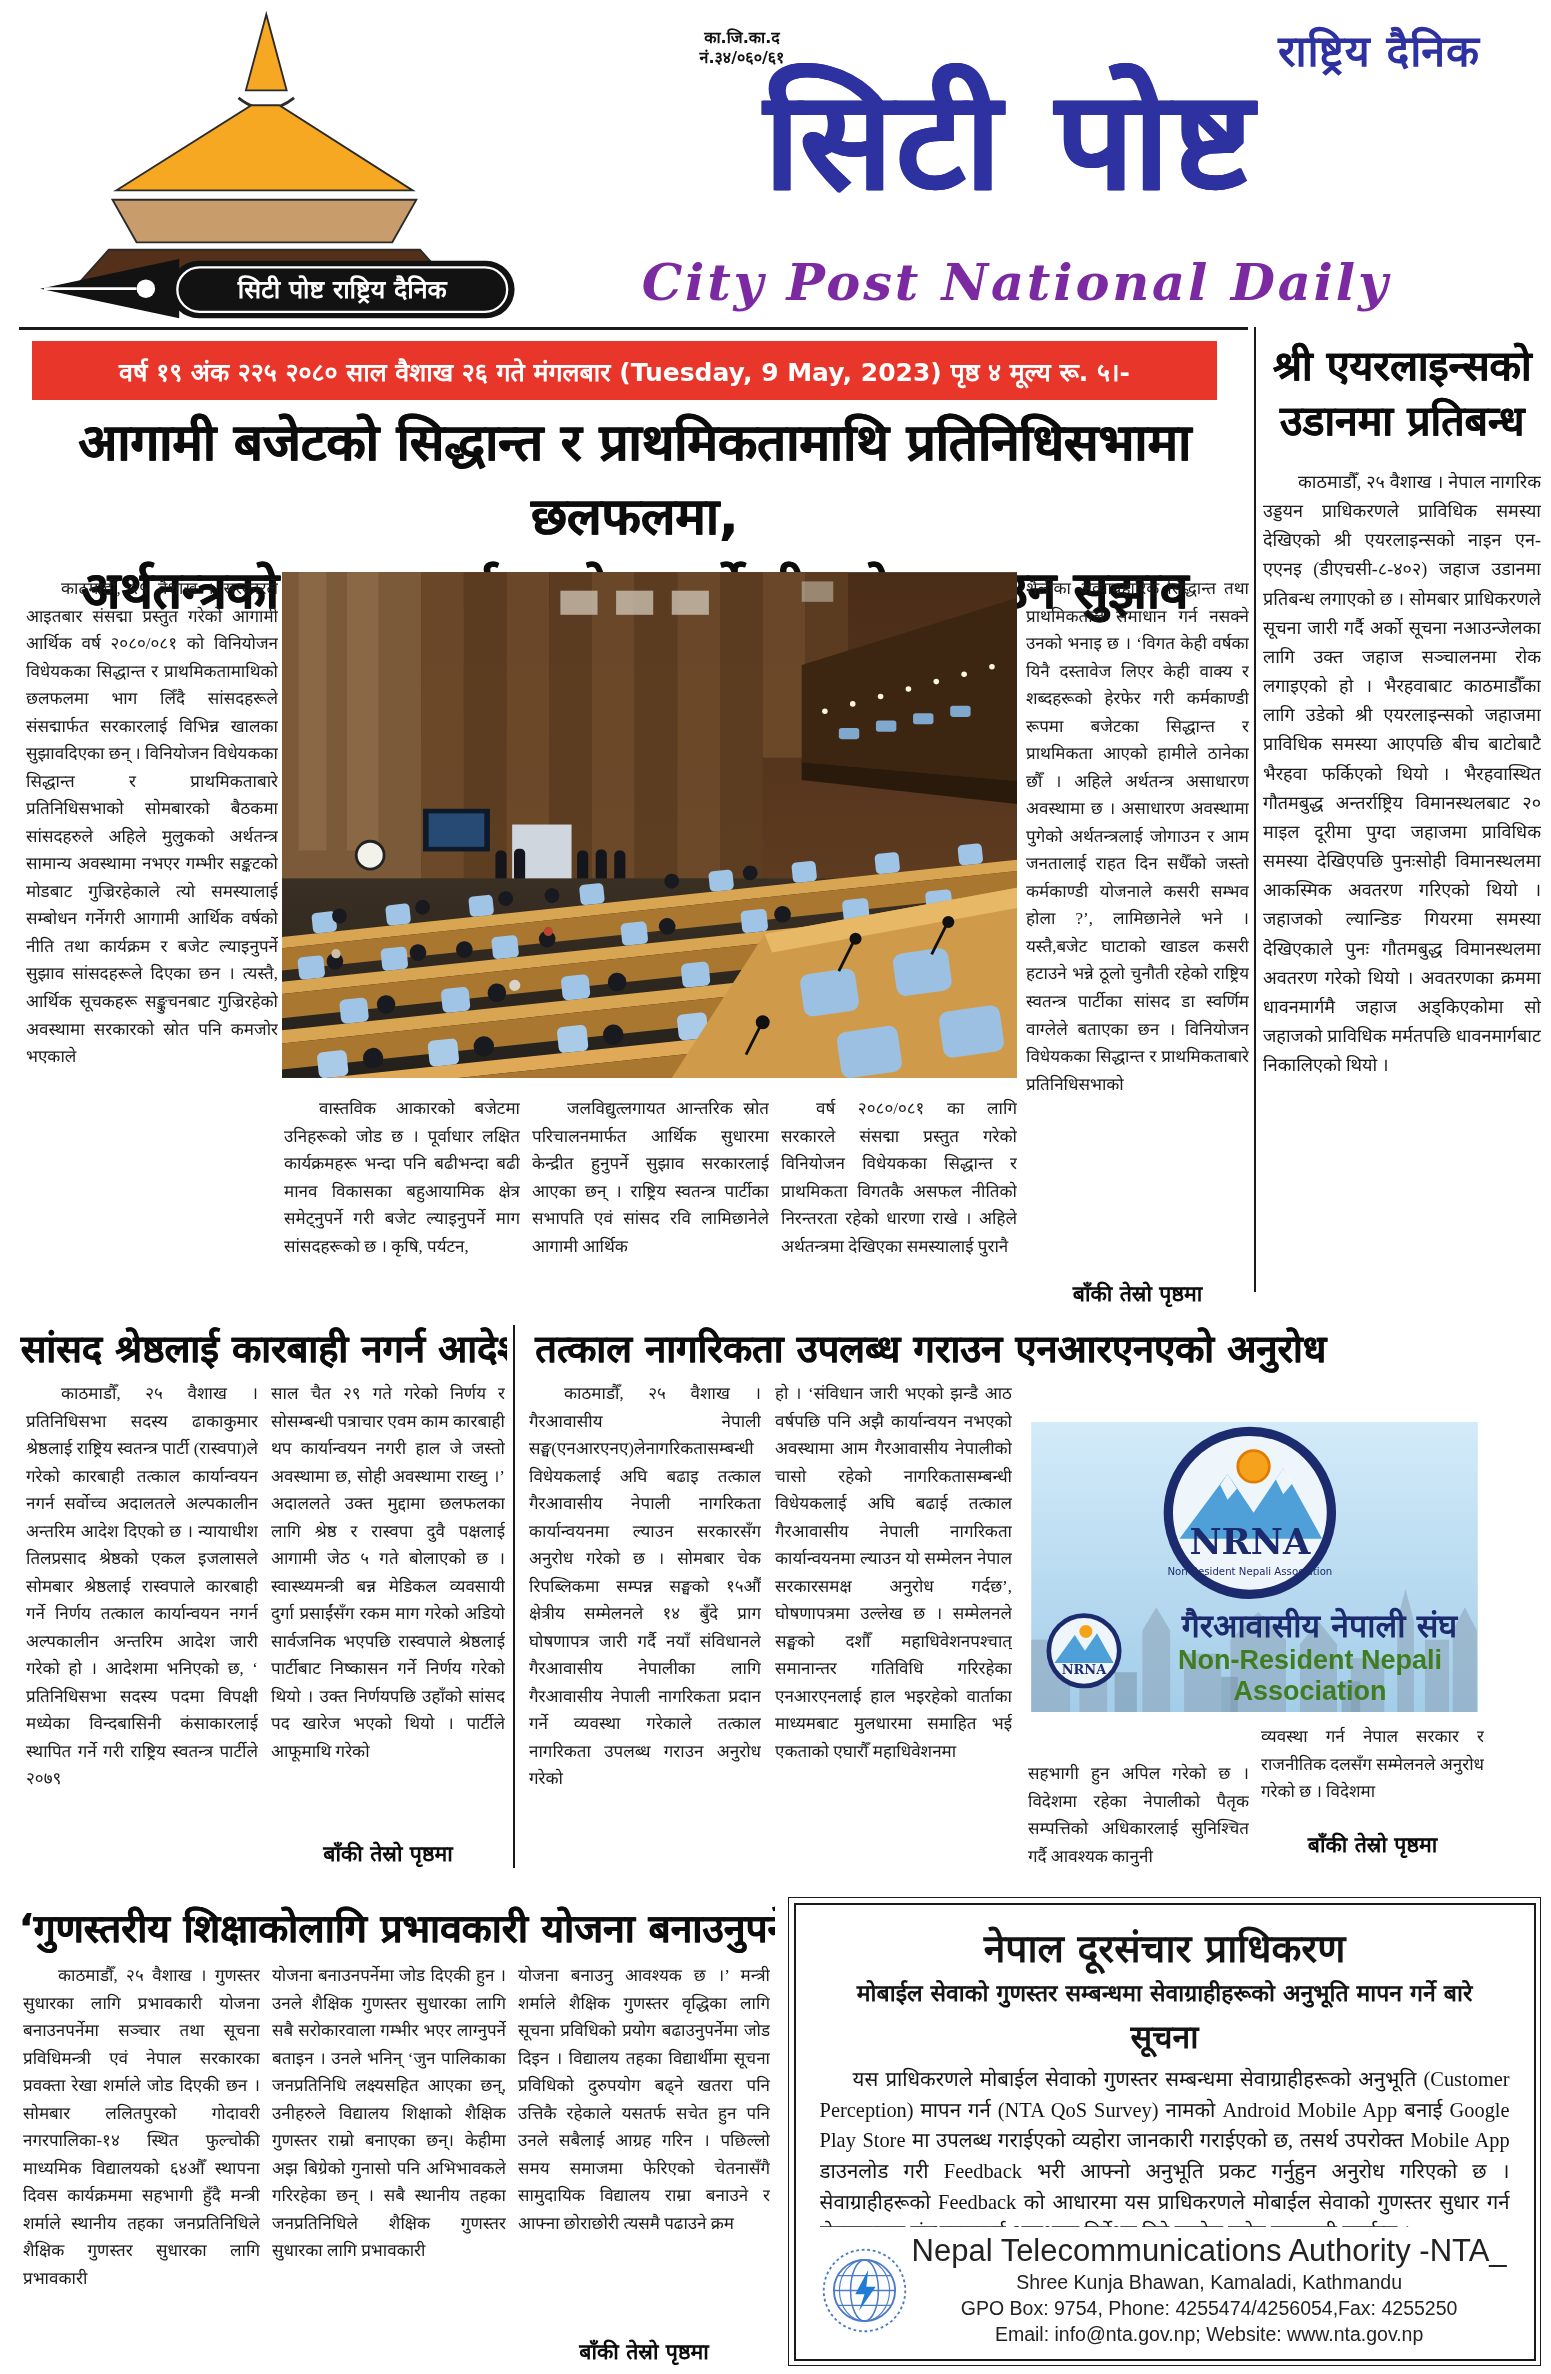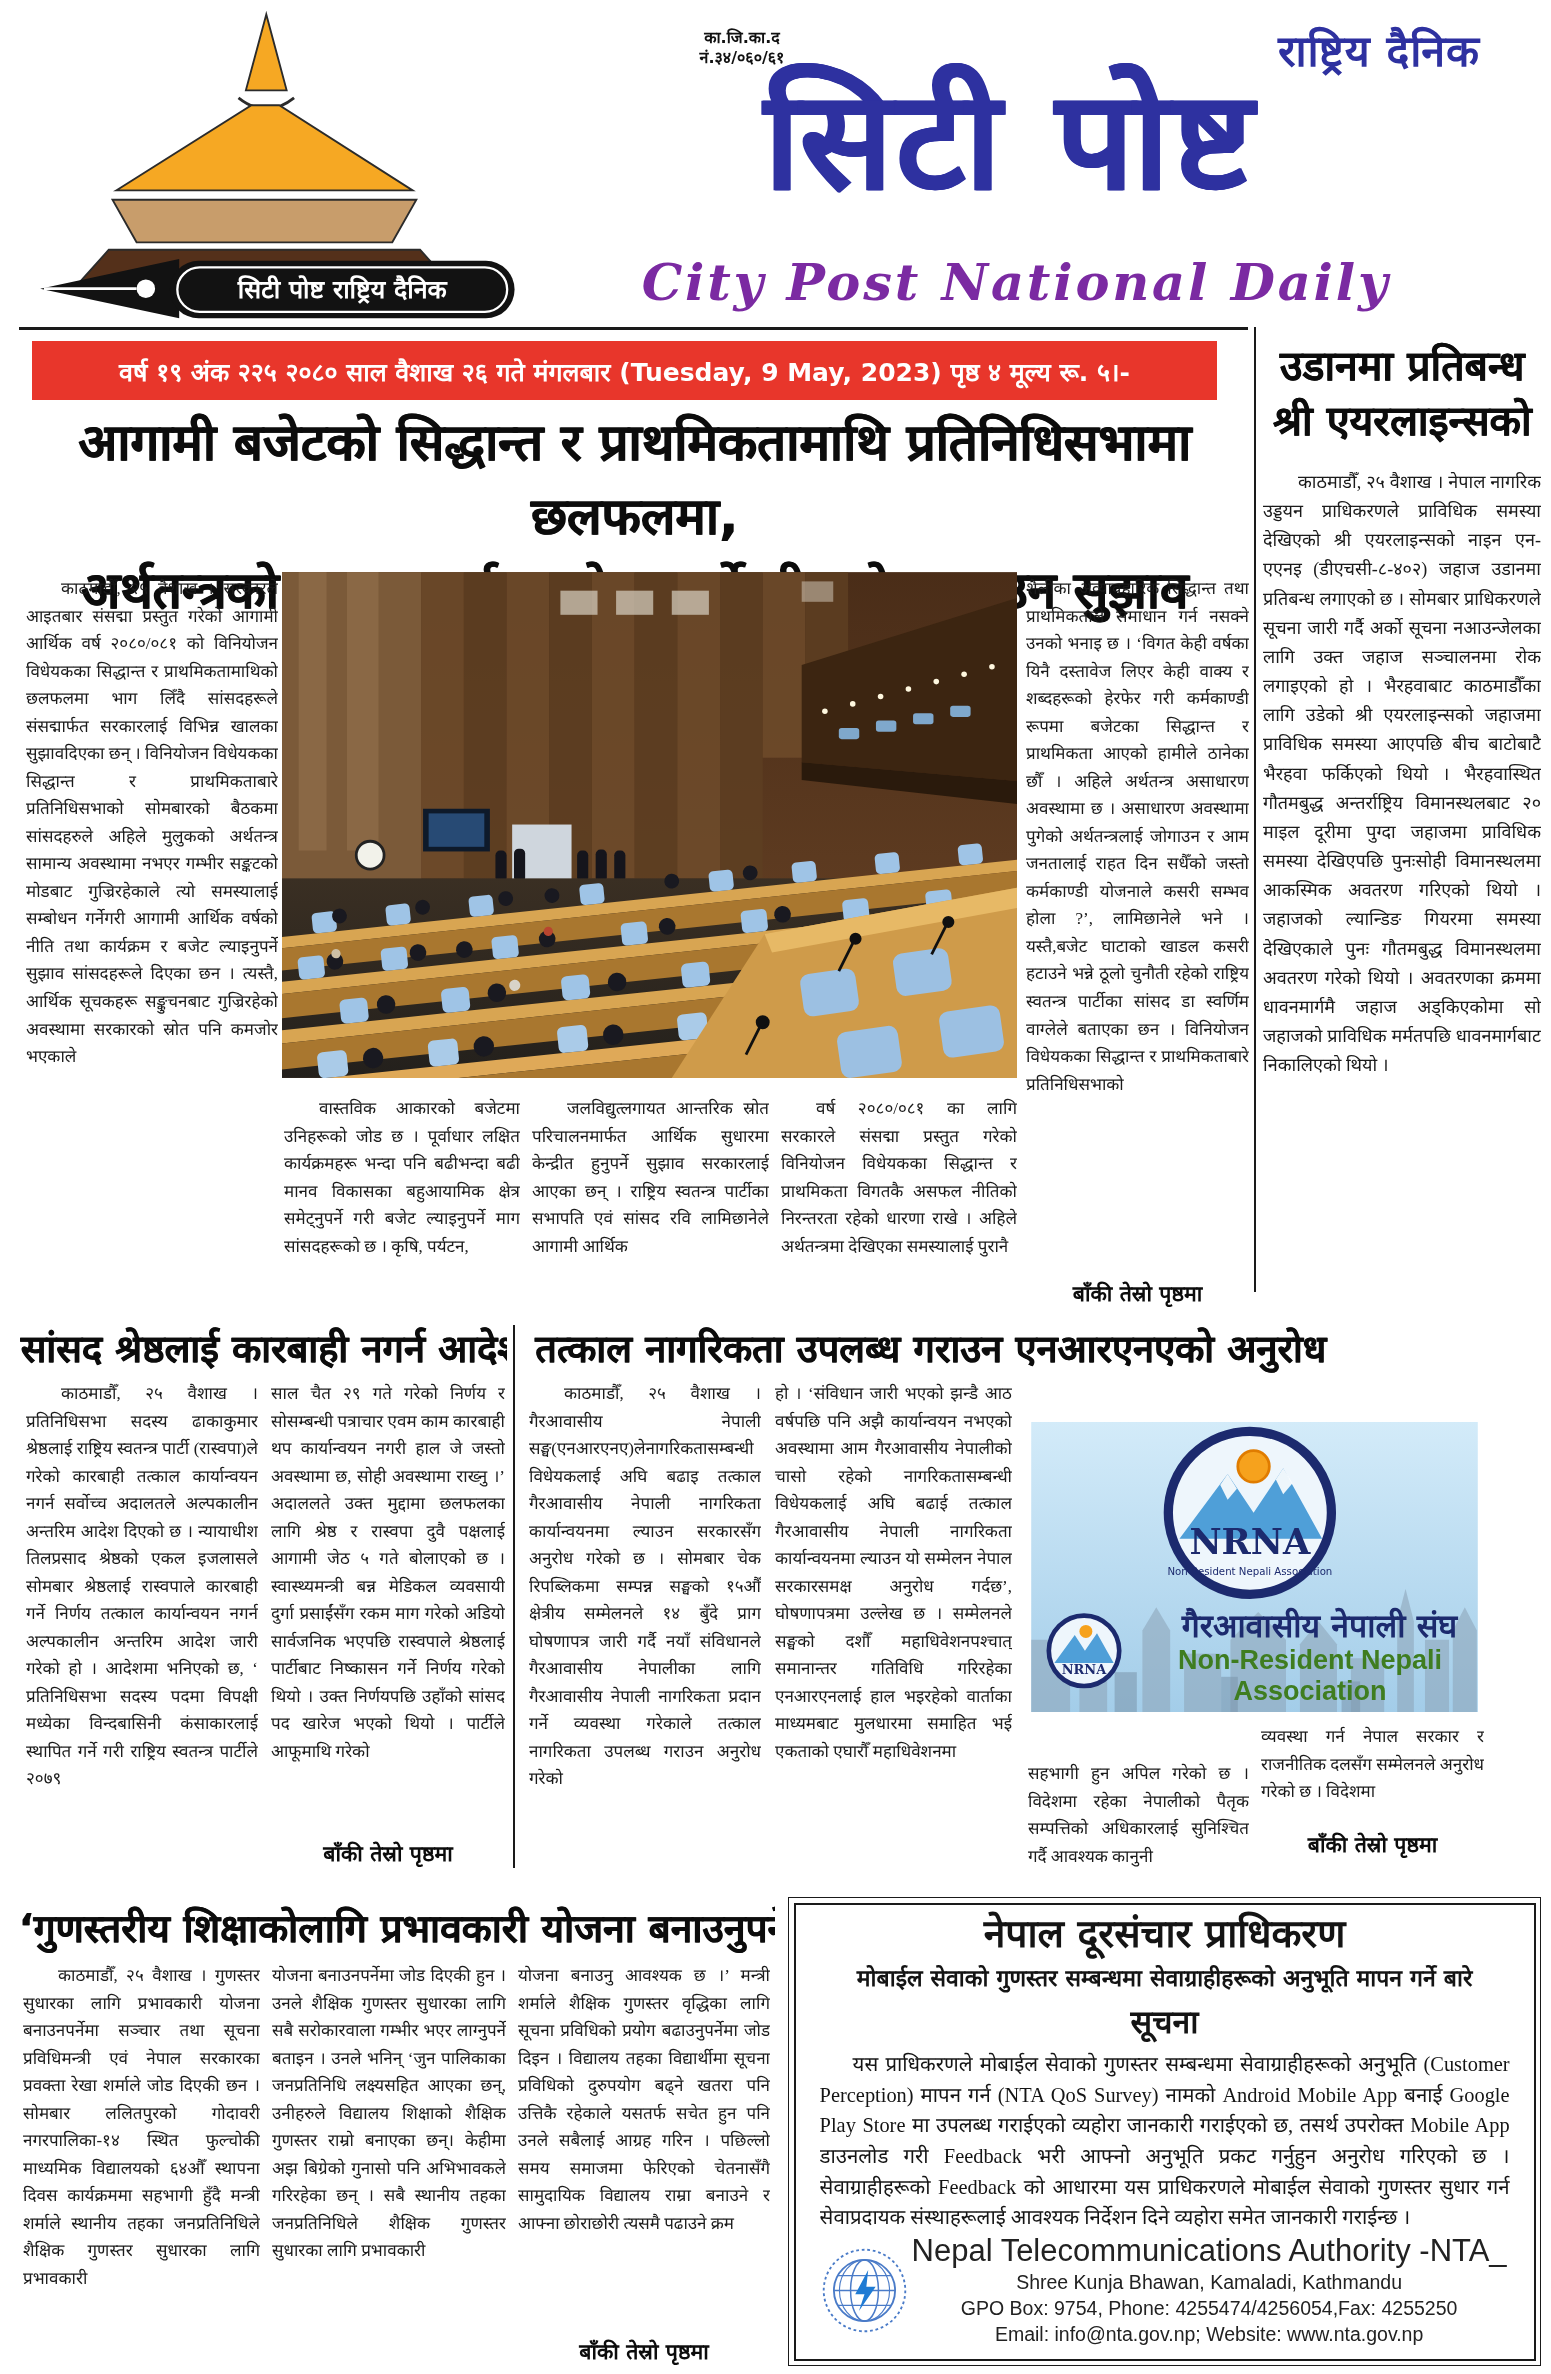--- a/index.html
+++ b/index.html
@@ -25,21 +25,21 @@
              font-family:"DejaVu Sans","Liberation Sans",sans-serif;text-shadow:0.9px 0 #0c0c0c;}
   .sec-head{font-weight:900;color:#0c0c0c;font-family:"DejaVu Sans","Liberation Sans",sans-serif;
             text-shadow:0.6px 0 #0c0c0c;text-align:center;white-space:nowrap;overflow:hidden;}
   
   .col{position:absolute;text-align:justify;font-size:17px;line-height:1.62;color:#1a1a1a;overflow:hidden;
        text-indent:35px;}
   .col.noindent{text-indent:0;}
   .more{position:absolute;font-family:"DejaVu Sans",sans-serif;font-weight:bold;font-size:21.3px;text-align:center;color:#0c0c0c;}
   
   .ad-outer{border:1.9px solid #1a1a1a;padding:4.6px;background:#fff;}
-  .ad-inner{border:2.8px solid #1a1a1a;height:100%;box-sizing:border-box;padding:0 24px 11px 24px;
+  .ad-inner{border:2.8px solid #1a1a1a;height:100%;box-sizing:border-box;padding:15px 24px 11px 24px;
             display:flex;flex-direction:column;}
   .ad-title{font-size:39px;font-weight:900;text-align:center;font-family:"DejaVu Sans",sans-serif;}
   .ad-sub{font-size:23px;font-weight:bold;text-align:center;font-family:"DejaVu Sans",sans-serif;margin-top:3.7px;}
   .ad-notice{font-size:32px;font-weight:900;text-align:center;font-family:"DejaVu Sans",sans-serif;margin-top:5.6px;}
   .ad-body{font-size:20.4px;line-height:1.5;text-align:justify;margin-top:7.4px;flex:1;overflow:hidden;text-indent:33px;}
   .ad-footer{display:flex;align-items:center;margin-top:5.6px;}
   .ad-org{font-size:31px;text-align:center;font-family:"Liberation Sans","DejaVu Sans",sans-serif;color:#222;}
   .ad-addr{font-size:19.5px;text-align:center;font-family:"Liberation Sans","DejaVu Sans",sans-serif;line-height:1.35;color:#222;}
   
   .nrna-np{font-size:32px;font-weight:900;color:#1c2a6e;text-align:center;font-family:"DejaVu Sans",sans-serif;}
@@ -266,22 +266,22 @@
   </div>
 
   <div class="col" style="left:26px;top:575px;width:252px;height:737px;">काठमाडौँ, २५ वैशाख । सरकारले आइतबार संसद्मा प्रस्तुत गरेको आगामी आर्थिक वर्ष २०८०/०८१ को विनियोजन विधेयकका सिद्धान्त र प्राथमिकतामाथिको छलफलमा भाग लिँदै सांसदहरूले संसद्मार्फत सरकारलाई विभिन्न खालका सुझावदिएका छन् । विनियोजन विधेयकका सिद्धान्त र प्राथमिकताबारे प्रतिनिधिसभाको सोमबारको बैठकमा सांसदहरुले अहिले मुलुकको अर्थतन्त्र सामान्य अवस्थामा नभएर गम्भीर सङ्कटको मोडबाट गुज्रिरहेकाले त्यो समस्यालाई सम्बोधन गर्नेगरी आगामी आर्थिक वर्षको नीति तथा कार्यक्रम र बजेट ल्याइनुपर्ने सुझाव सांसदहरूले दिएका छन । त्यस्तै, आर्थिक सूचकहरू सङ्कुचनबाट गुज्रिरहेको अवस्थामा सरकारको स्रोत पनि कमजोर भएकाले</div>
   <div class="col" style="left:284px;top:1095px;width:236px;height:215px;">वास्तविक आकारको बजेटमा उनिहरूको जोड छ । पूर्वाधार लक्षित कार्यक्रमहरू भन्दा पनि बढीभन्दा बढी मानव विकासका बहुआयामिक क्षेत्र समेट्नुपर्ने गरी बजेट ल्याइनुपर्ने माग सांसदहरूको छ । कृषि, पर्यटन,</div>
   <div class="col" style="left:532px;top:1095px;width:237px;height:215px;">जलविद्युत्लगायत आन्तरिक स्रोत परिचालनमार्फत आर्थिक सुधारमा केन्द्रीत हुनुपर्ने सुझाव सरकारलाई आएका छन् । राष्ट्रिय स्वतन्त्र पार्टीका सभापति एवं सांसद रवि लामिछानेले आगामी आर्थिक</div>
   <div class="col" style="left:781px;top:1095px;width:236px;height:215px;">वर्ष २०८०/०८१ का लागि सरकारले संसद्मा प्रस्तुत गरेको विनियोजन विधेयकका सिद्धान्त र प्राथमिकता विगतकै असफल नीतिको निरन्तरता रहेको धारणा राखे । अहिले अर्थतन्त्रमा देखिएका समस्यालाई पुरानै</div>
   <div class="col noindent" style="left:1026px;top:575px;width:223px;height:701px;">शैलीका अव्यावहारिक सिद्धान्त तथा प्राथमिकताले समाधान गर्न नसक्ने उनको भनाइ छ । ‘विगत केही वर्षका यिनै दस्तावेज लिएर केही वाक्य र शब्दहरूको हेरफेर गरी कर्मकाण्डी रूपमा बजेटका सिद्धान्त र प्राथमिकता आएको हामीले ठानेका छौँ । अहिले अर्थतन्त्र असाधारण अवस्थामा छ । असाधारण अवस्थामा पुगेको अर्थतन्त्रलाई जोगाउन र आम जनतालाई राहत दिन सधैँको जस्तो कर्मकाण्डी योजनाले कसरी सम्भव होला ?’, लामिछानेले भने । यस्तै,बजेट घाटाको खाडल कसरी हटाउने भन्ने ठूलो चुनौती रहेको राष्ट्रिय स्वतन्त्र पार्टीका सांसद डा स्वर्णिम वाग्लेले बताएका छन । विनियोजन विधेयकका सिद्धान्त र प्राथमिकताबारे प्रतिनिधिसभाको</div>
   <div class="more" style="left:1026px;top:1278px;width:223px;">बाँकी तेस्रो पृष्ठमा</div>
 
   <div class="abs sec-head" style="left:1263px;top:339px;width:278px;font-size:41px;line-height:1.35;white-space:normal;">
+    <span style="display:block;">श्री एयरलाइन्सको</span>
     <span style="display:block;">उडानमा प्रतिबन्ध</span>
-    <span style="display:block;">श्री एयरलाइन्सको</span>
   </div>
   <div class="col" style="left:1263px;top:468px;width:278px;height:821px;font-size:18px;">काठमाडौँ, २५ वैशाख । नेपाल नागरिक उड्डयन प्राधिकरणले प्राविधिक समस्या देखिएको श्री एयरलाइन्सको नाइन एन-एएनइ (डीएचसी-८-४०२) जहाज उडानमा प्रतिबन्ध लगाएको छ । सोमबार प्राधिकरणले सूचना जारी गर्दै अर्को सूचना नआउन्जेलका लागि उक्त जहाज सञ्चालनमा रोक लगाइएको हो । भैरहवाबाट काठमाडौँका लागि उडेको श्री एयरलाइन्सको जहाजमा प्राविधिक समस्या आएपछि बीच बाटोबाटै भैरहवा फर्किएको थियो । भैरहवास्थित गौतमबुद्ध अन्तर्राष्ट्रिय विमानस्थलबाट २० माइल दूरीमा पुग्दा जहाजमा प्राविधिक समस्या देखिएपछि पुनःसोही विमानस्थलमा आकस्मिक अवतरण गरिएको थियो । जहाजको ल्यान्डिङ गियरमा समस्या देखिएकाले पुनः गौतमबुद्ध विमानस्थलमा अवतरण गरेको थियो । अवतरणका क्रममा धावनमार्गमै जहाज अड्किएकोमा सो जहाजको प्राविधिक मर्मतपछि धावनमार्गबाट निकालिएको थियो ।</div>
 
   <div class="abs sec-head" style="left:20.4px;top:1321px;width:487px;font-size:38px;">सांसद श्रेष्ठलाई कारबाही नगर्न आदेश</div>
   <div class="col" style="left:26px;top:1380px;width:232px;height:506px;">काठमाडौँ, २५ वैशाख । प्रतिनिधिसभा सदस्य ढाकाकुमार श्रेष्ठलाई राष्ट्रिय स्वतन्त्र पार्टी (रास्वपा)ले गरेको कारबाही तत्काल कार्यान्वयन नगर्न सर्वोच्च अदालतले अल्पकालीन अन्तरिम आदेश दिएको छ । न्यायाधीश तिलप्रसाद श्रेष्ठको एकल इजलासले सोमबार श्रेष्ठलाई रास्वपाले कारबाही गर्ने निर्णय तत्काल कार्यान्वयन नगर्न अल्पकालीन अन्तरिम आदेश जारी गरेको हो । आदेशमा भनिएको छ, ‘ प्रतिनिधिसभा सदस्य पदमा विपक्षी मध्येका विन्दबासिनी कंसाकारलाई स्थापित गर्ने गरी राष्ट्रिय स्वतन्त्र पार्टीले २०७९</div>
   <div class="col noindent" style="left:271px;top:1380px;width:234px;height:450px;">साल चैत २९ गते गरेको निर्णय र सोसम्बन्धी पत्राचार एवम काम कारबाही थप कार्यान्वयन नगरी हाल जे जस्तो अवस्थामा छ, सोही अवस्थामा राख्नु ।’ अदाललते उक्त मुद्दामा छलफलका लागि श्रेष्ठ र रास्वपा दुवै पक्षलाई आगामी जेठ ५ गते बोलाएको छ । स्वास्थ्यमन्त्री बन्न मेडिकल व्यवसायी दुर्गा प्रसाईंसँग रकम माग गरेको अडियो सार्वजनिक भएपछि रास्वपाले श्रेष्ठलाई पार्टीबाट निष्कासन गर्ने निर्णय गरेको थियो । उक्त निर्णयपछि उहाँको सांसद पद खारेज भएको थियो । पार्टीले आफूमाथि गरेको</div>
   <div class="more" style="left:271px;top:1838px;width:234px;">बाँकी तेस्रो पृष्ठमा</div>
 
   <div class="abs vline" style="left:513px;top:1325px;width:1.9px;height:543px;"></div>
 

